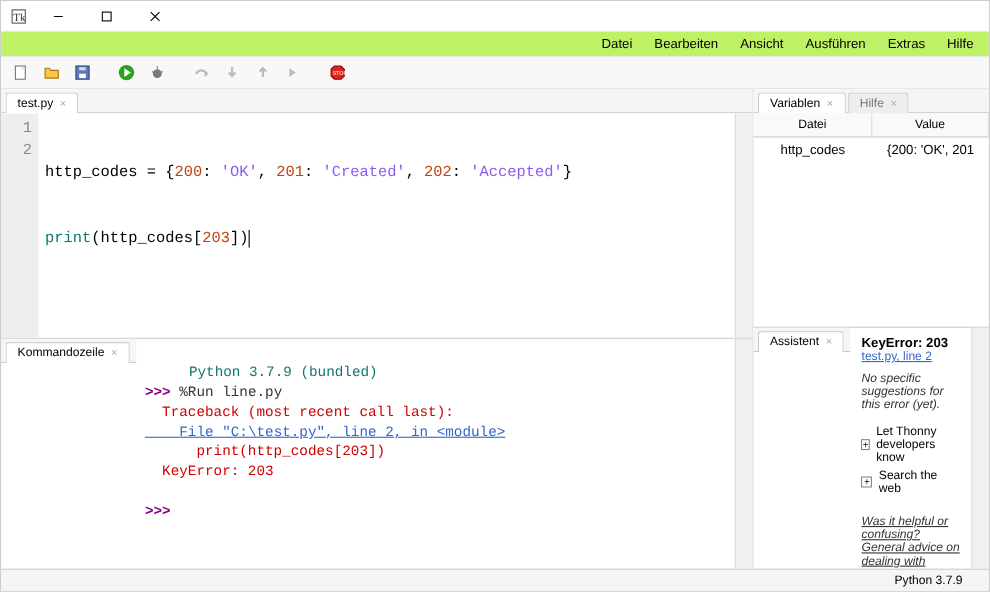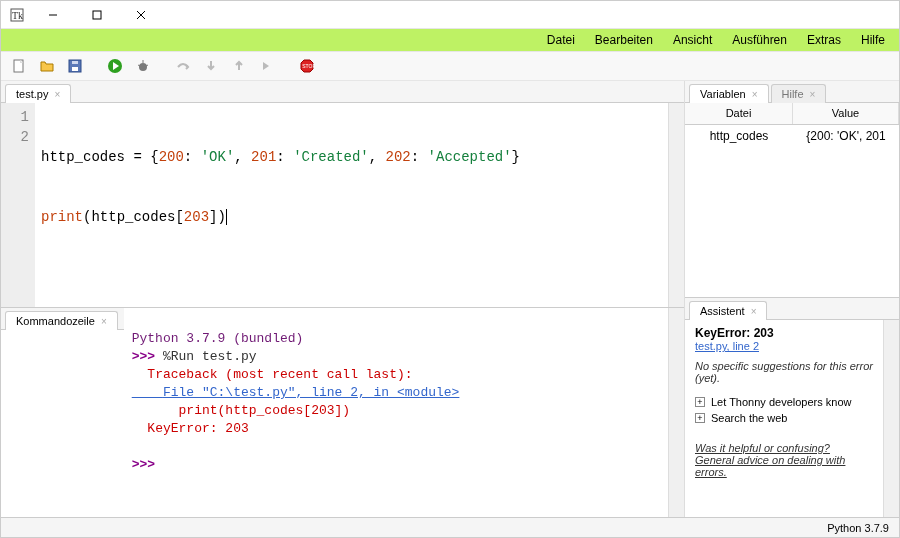--- a/index.html
+++ b/index.html
@@ -27,51 +27,51 @@
   .tabstrip { height: 22px; display: flex; align-items: end; padding: 0 4px; border-bottom: 1px solid #ccc; background: #f5f5f5; }
   .tab { padding: 3px 10px; border: 1px solid #ccc; border-bottom: none; margin-right: 2px; background: #fff; border-radius: 3px 3px 0 0; font-size: 11px; display: flex; align-items: center; gap: 6px; position: relative; top: 1px; }
   .tab.inactive { background: #eee; color: #777; }
   .tab .x { color: #aaa; font-size: 10px; }
   
   .editor { flex: 1; display: flex; font-family: "Courier New", monospace; font-size: 14px; background: #fff; overflow: hidden; }
   .gutter { width: 34px; background: #eee; color: #888; text-align: right; padding: 4px 6px 0 0; line-height: 20px; }
   .code { flex: 1; padding: 4px 6px 0 6px; line-height: 20px; white-space: pre; overflow: hidden; }
   .name { color: #000; }
   .num { color: #c2410c; }
-  .str { color: #15803d; }
-  .func { color: #c2410c; }
+  .str { color: #8b5cf6; }
+  .func { color: #0f766e; }
   .punct { color: #000; }
   .op { color: #000; }
   .cursor { border-right: 1px solid #000; }
   .shell { height: 210px; display: flex; flex-direction: row; border-top: 1px solid #ccc; }
   .shellout { flex: 1; font-family: "Courier New", monospace; font-size: 13px; padding: 4px 8px; line-height: 18px; white-space: pre-wrap; overflow: hidden; }
-  .grey { color: #701a75; }
+  .grey { color: #0f766e; margin-left: 40px; }
   .prompt { color: #808; font-weight: bold; }
   .mag { color: #333; }
   .red { color: #c00; }
   .bluelink { color: #36c; text-decoration: underline; }
   
   .varsheader { height: 22px; display: flex; border-bottom: 1px solid #ccc; font-size: 11px; background: #f9f9f9; }
   .varsheader div { padding: 4px 8px; border-right: 1px solid #ddd; }
   .varsbody { flex: 1; overflow: hidden; }
   .varrow { display: flex; font-size: 12px; }
   .varrow div { padding: 4px 8px; overflow: hidden; white-space: nowrap; }
   .col-name { width: 108px; }
   .col-val { flex: 1; }
   
-  .assistant { height: 220px; display: flex; flex-direction: column; border-top: 1px solid #ccc; }
+  .assistant { height: 220px; display: flex; flex-direction: row; border-top: 1px solid #ccc; }
   .assistbody { flex: 1; padding: 6px 10px; font-size: 11px; overflow: auto; position: relative; }
   .assistbody b { font-size: 12px; }
   .assistbody .alink { color: #36c; text-decoration: underline; }
   .assistbody .italic { font-style: italic; color: #333; }
   .assistbody .suggest { display: flex; align-items: center; gap: 6px; margin-top: 4px; }
   .plus { width: 10px; height: 10px; border: 1px solid #888; display: inline-flex; align-items: center; justify-content: center; font-size: 9px; line-height: 9px; }
   .assist-links { text-align: left; margin-top: 18px; }
   
-  .statusbar { height: 20px; border-top: 1px solid #ccc; display: flex; align-items: center; justify-content: flex-end; padding: 0 10px; font-size: 11px; background: #f5f5f5; }
+  .statusbar { height: 20px; border-top: 1px solid #ccc; display: flex; align-items: center; justify-content: flex-end; padding: 0 24px; font-size: 11px; background: #f5f5f5; }
   
   .vscroll { width: 16px; background: #f0f0f0; border-left: 1px solid #ddd; }
   .right-tabs { display: flex; flex-direction: column; flex: 1; min-height: 0; }
   .panel-block { flex: 1; display: flex; flex-direction: column; min-height: 0; text-align: center; }
 </style>
 </head>
 <body>
 
 <div class="titlebar">
   <span class="appicon">
@@ -202,21 +202,21 @@
     <div class="shell">
       <div class="tabstrip">
         <div class="tab">
           <span>Kommandozeile</span>
           <span class="x">×</span>
         </div>
       </div>
       <div style="flex:1; display:flex;">
         <div class="shellout">
 <span class="grey">Python 3.7.9 (bundled)</span>
-<span class="prompt">&gt;&gt;&gt;</span> <span class="mag">%Run test.py</span>
+<span class="prompt">&gt;&gt;&gt;</span> <span class="mag">%Run line.py</span>
 <span class="red">  Traceback (most recent call last):</span>
 <span class="bluelink">    File "C:\test.py", line 2, in &lt;module&gt;</span>
 <span class="red">      print(http_codes[203])</span>
 <span class="red">  KeyError: 203</span>
 
 <span class="prompt">&gt;&gt;&gt;</span> </div>
         <div class="vscroll"></div>
       </div>
     </div>
   </div>

